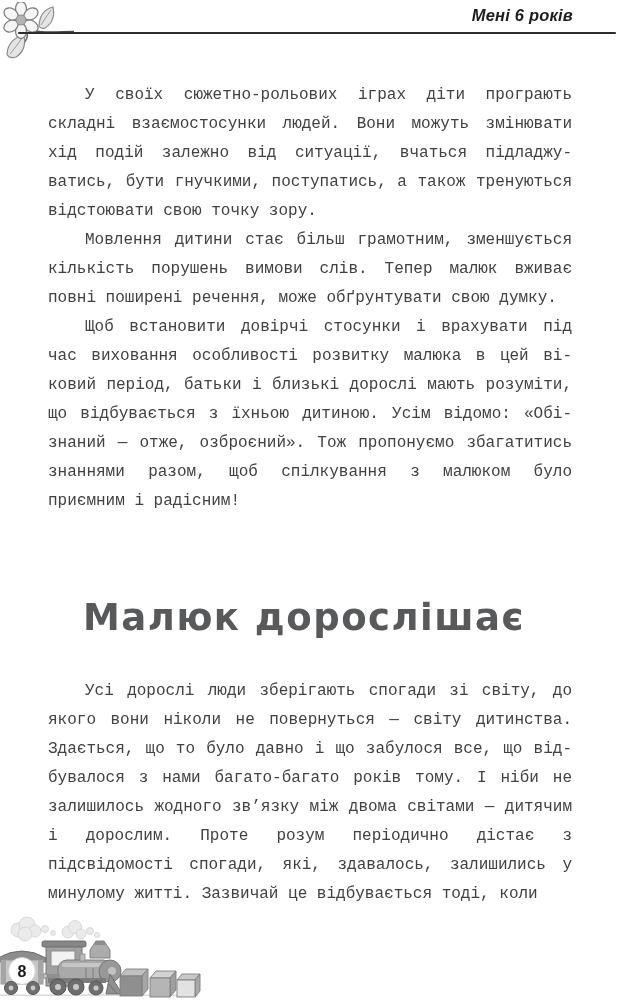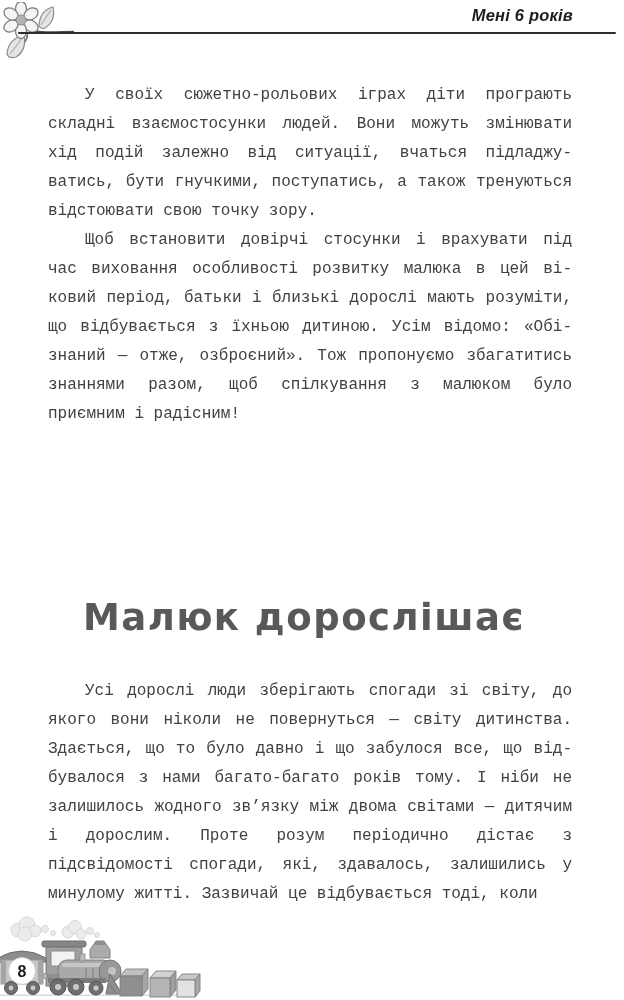--- a/index.html
+++ b/index.html
@@ -103,20 +103,21 @@
         <ellipse cx="11" cy="12" rx="5.5" ry="7.5" transform="rotate(120 11 12)"></ellipse>
       </g>
       <circle cx="21" cy="18" r="5" fill="#b3b3b3" stroke="#8f8f8f" stroke-width="1"></circle>
     </svg>
   </div>
   <div class="running-head">Мені 6 років</div>
   <div class="header-rule"></div>
 
   <div class="text-block text-block-top">
     <p>У своїх сюжетно-рольових іграх діти програють складні взаємостосунки людей. Вони можуть зміню­вати хід подій залежно від ситуації, вчаться підладжу­ватись, бути гнучкими, поступатись, а також трену­ються відстоювати свою точку зору.</p>
+    <p>Мовлення дитини стає більш грамотним, зменшу­ється кількість порушень вимови слів. Тепер малюк вживає повні поширені речення, може обґрунтувати свою думку.</p>
     <p>Щоб встановити довірчі стосунки і врахувати під час виховання особливості розвитку малюка в цей ві­ковий період, батьки і близькі дорослі мають розуміти, що відбувається з їхньою дитиною. Усім відомо: «Обі­знаний — отже, озброєний». Тож пропонуємо збага­титись знаннями разом, щоб спілкування з малюком було приємним і радісним!</p>
   </div>
 
   <div class="section-heading">Малюк дорослішає</div>
 
   <div class="text-block text-block-bottom">
     <p>Усі дорослі люди зберігають спогади зі світу, до якого вони ніколи не повернуться — світу дитинства. Здається, що то було давно і що забулося все, що від­бувалося з нами багато-багато років тому. І ніби не за­лишилось жодного зв’язку між двома світами — ди­тячим і дорослим. Проте розум періодично дістає з підсвідомості спогади, які, здавалось, залишились у минулому житті. Зазвичай це відбувається тоді, коли</p>
   </div>
 
   <div class="footer-train-wrap">

